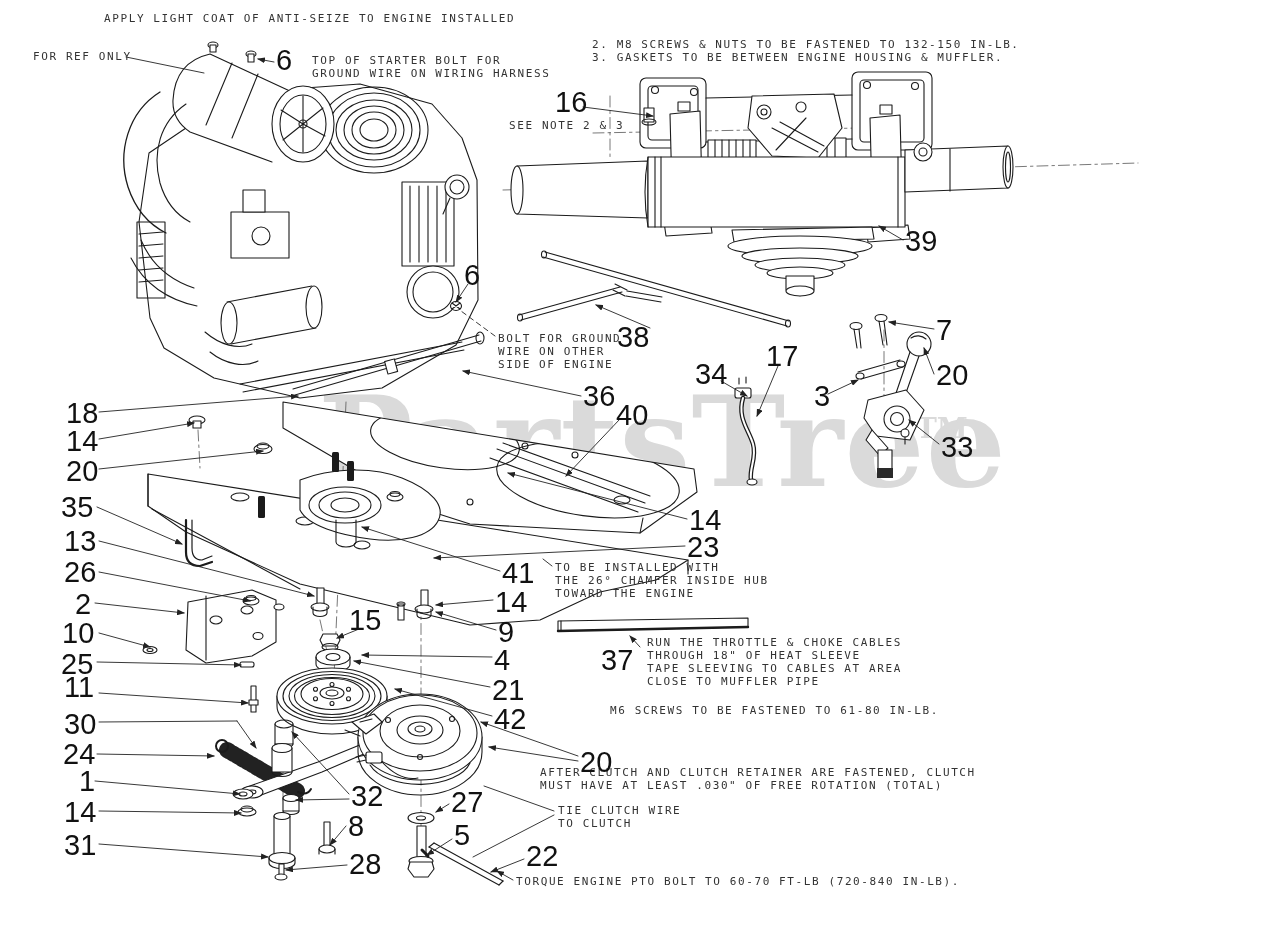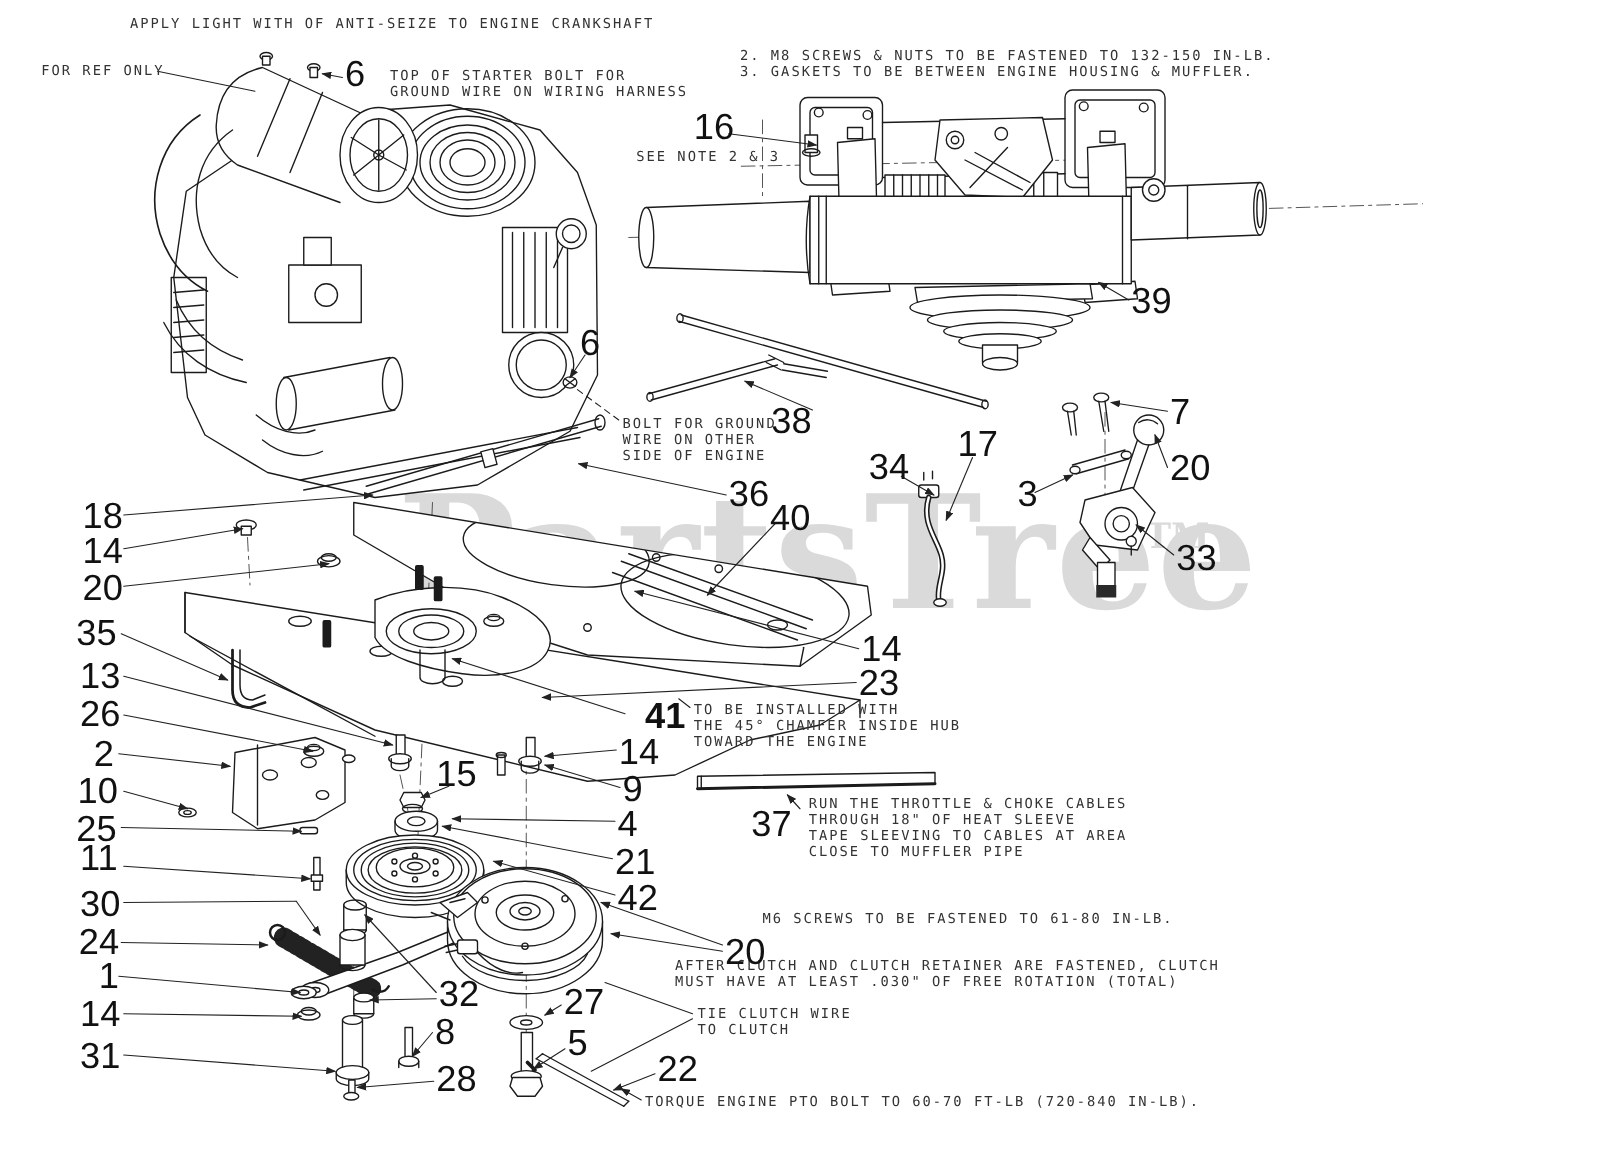--- a/index.html
+++ b/index.html
@@ -395,38 +395,38 @@
           <line x1="449" y1="804" x2="436" y2="812" marker-end="url(#arw)"></line>
           <line x1="346" y1="826" x2="330" y2="845" marker-end="url(#arw)"></line>
           <line x1="452" y1="839" x2="427" y2="855" marker-end="url(#arw)"></line>
           <line x1="347" y1="865" x2="286" y2="870" marker-end="url(#arw)"></line>
           <line x1="524" y1="859" x2="491" y2="872" marker-end="url(#arw)"></line>
         </g>
     </g>
   </svg>
 
   <div id="note-layer">
-      <div class="note" style="left: 104px; top: 12px;">APPLY LIGHT WITH OF ANTI-SEIZE TO ENGINE CRANKSHAFT</div>
+      <div class="note" style="left: 104px; top: 12px;">APPLY LIGHT COAT OF ANTI-SEIZE TO ENGINE INSTALLED</div>
       <div class="note" style="left: 33px; top: 50px;">FOR REF ONLY</div>
       <div class="note" style="left: 312px; top: 54px;">TOP OF STARTER BOLT FOR
 GROUND WIRE ON WIRING HARNESS</div>
       <div class="note" style="left: 592px; top: 38px;">2. M8 SCREWS &amp; NUTS TO BE FASTENED TO 132-150 IN-LB.
 3. GASKETS TO BE BETWEEN ENGINE HOUSING &amp; MUFFLER.</div>
       <div class="note" style="left: 509px; top: 119px;">SEE NOTE 2 &amp; 3</div>
       <div class="note" style="left: 498px; top: 332px;">BOLT FOR GROUND
 WIRE ON OTHER
 SIDE OF ENGINE</div>
       <div class="note" style="left: 555px; top: 561px;">TO BE INSTALLED WITH
-THE 45° CHAMFER INSIDE HUB
+THE 26° CHAMFER INSIDE HUB
 TOWARD THE ENGINE</div>
       <div class="note" style="left: 647px; top: 636px;">RUN THE THROTTLE &amp; CHOKE CABLES
 THROUGH 18" OF HEAT SLEEVE
 TAPE SLEEVING TO CABLES AT AREA
 CLOSE TO MUFFLER PIPE</div>
-      <div class="note" style="left: 610px; top: 728px; text-align: right;">M6 SCREWS TO BE FASTENED TO 61-80 IN-LB.</div>
+      <div class="note" style="left: 610px; top: 704px; text-align: right;">M6 SCREWS TO BE FASTENED TO 61-80 IN-LB.</div>
       <div class="note" style="left: 540px; top: 766px;">AFTER CLUTCH AND CLUTCH RETAINER ARE FASTENED, CLUTCH
 MUST HAVE AT LEAST .030" OF FREE ROTATION (TOTAL)</div>
       <div class="note" style="left: 558px; top: 804px;">TIE CLUTCH WIRE
 TO CLUTCH</div>
       <div class="note" style="left: 516px; top: 875px;">TORQUE ENGINE PTO BOLT TO 60-70 FT-LB (720-840 IN-LB).</div>
     </div>
   <div id="callout-layer">
       <div class="callout" style="left: 276px; top: 46px;">6</div>
       <div class="callout" style="left: 555px; top: 88px;">16</div>
       <div class="callout" style="left: 905px; top: 227px;">39</div>
@@ -450,21 +450,21 @@
       <div class="callout" style="left: 62px; top: 619px;">10</div>
       <div class="callout" style="left: 61px; top: 650px;">25</div>
       <div class="callout" style="left: 64px; top: 673px; text-align: right;">11</div>
       <div class="callout" style="left: 64px; top: 710px;">30</div>
       <div class="callout" style="left: 63px; top: 740px;">24</div>
       <div class="callout" style="left: 79px; top: 767px;">1</div>
       <div class="callout" style="left: 64px; top: 798px;">14</div>
       <div class="callout" style="left: 64px; top: 831px;">31</div>
       <div class="callout" style="left: 689px; top: 506px;">14</div>
       <div class="callout" style="left: 687px; top: 533px;">23</div>
-      <div class="callout" style="left: 516px; top: 559px; font-weight: bold;">41</div>
+      <div class="callout" style="left: 502px; top: 559px;">41</div>
       <div class="callout" style="left: 495px; top: 588px;">14</div>
       <div class="callout" style="left: 349px; top: 606px;">15</div>
       <div class="callout" style="left: 498px; top: 618px;">9</div>
       <div class="callout" style="left: 494px; top: 646px;">4</div>
       <div class="callout" style="left: 492px; top: 676px;">21</div>
       <div class="callout" style="left: 494px; top: 705px;">42</div>
       <div class="callout" style="left: 601px; top: 646px;">37</div>
       <div class="callout" style="left: 580px; top: 748px;">20</div>
       <div class="callout" style="left: 351px; top: 782px;">32</div>
       <div class="callout" style="left: 451px; top: 788px;">27</div>

